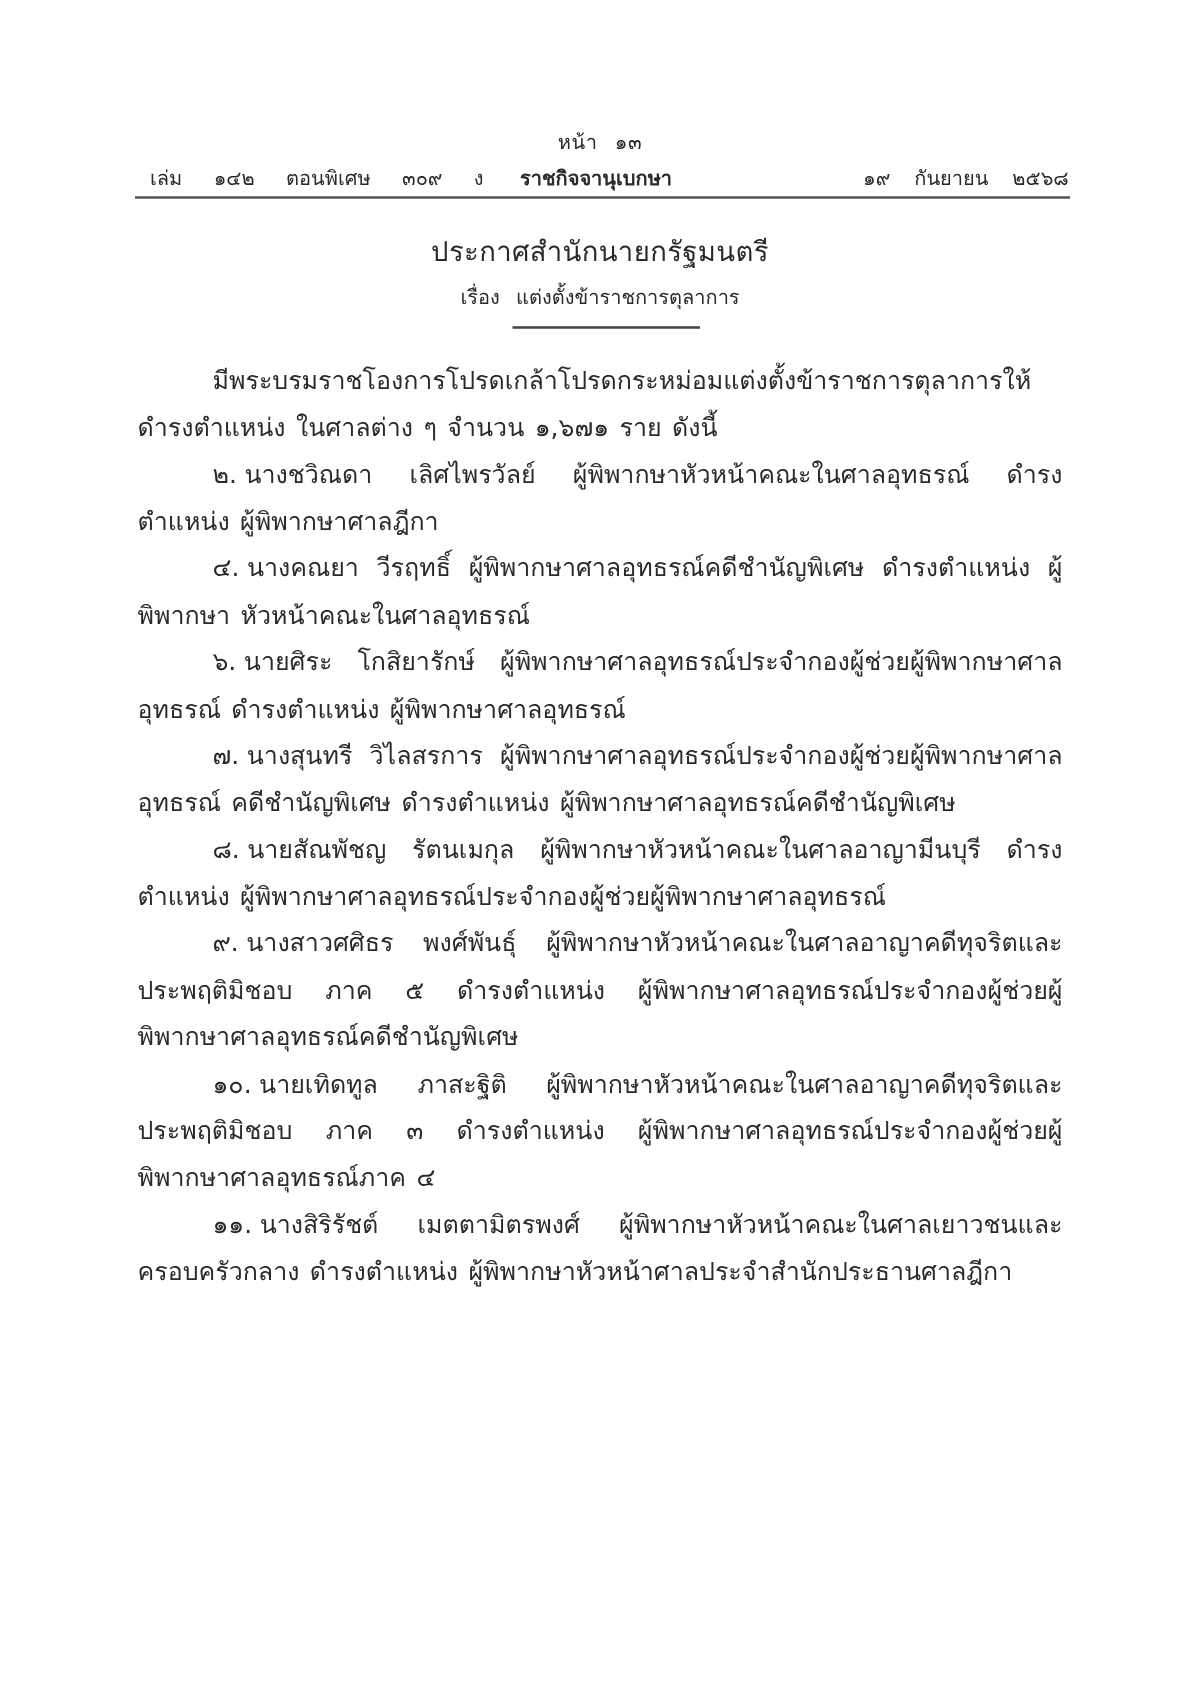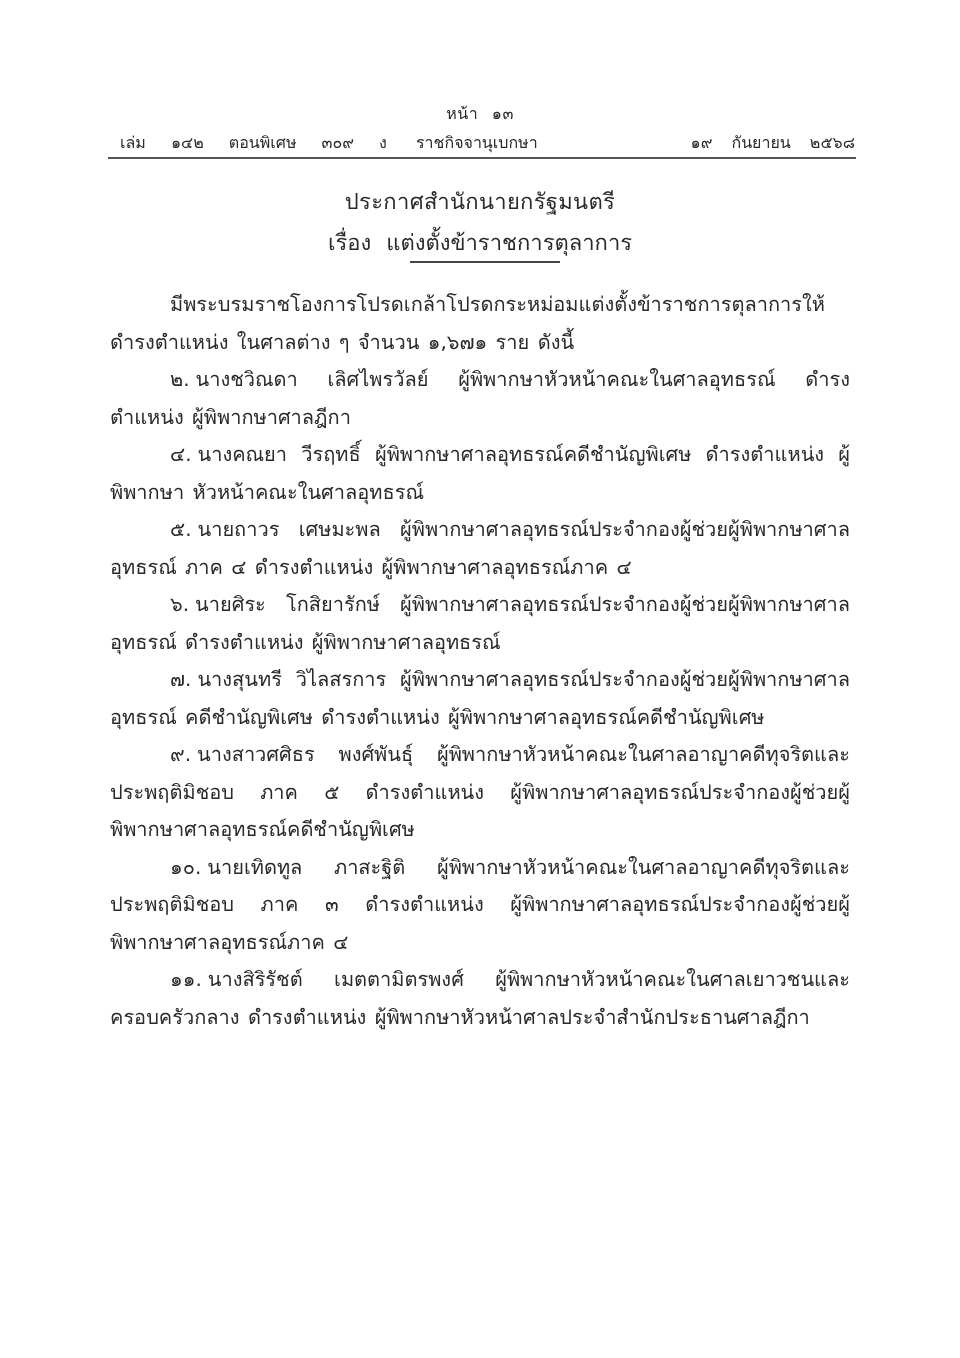--- a/index.html
+++ b/index.html
@@ -44,20 +44,21 @@
   .header-left {
     position: absolute;
     left: 10px;
     top: 0;
   }
   .header-left span { margin-right: 20px; }
   .header-center {
     position: absolute;
     left: 306px;
     top: 0;
+    font-weight: bold;
   }
   .header-right {
     position: absolute;
     right: 0;
     top: 0;
   }
   .header-right span { margin-left: 14px; }
   .header-rule {
     position: absolute;
     top: 157px;
@@ -74,21 +75,21 @@
     text-align: center;
     font-size: 22px;
     letter-spacing: 0.3px;
   }
   .subtitle {
     position: absolute;
     top: 225px;
     left: 0;
     width: 960px;
     text-align: center;
-    font-size: 22px;
+    font-size: 16px;
   }
   .subtitle span { margin: 0 4px; }
   .title-rule {
     position: absolute;
     top: 261px;
     left: 410px;
     width: 150px;
     height: 2px;
     background: #444444;
   }
@@ -148,26 +149,26 @@
 
   <div class="body-text">
     <p class="para">มีพระบรมราชโองการโปรดเกล้าโปรดกระหม่อมแต่งตั้งข้าราชการตุลาการให้ดำรงตำแหน่ง ในศาลต่าง ๆ จำนวน ๑,๖๗๑ ราย ดังนี้</p>
 
 
     <p class="para"><span class="num">๒.</span><span>นางชวิณดา เลิศไพรวัลย์ ผู้พิพากษาหัวหน้าคณะในศาลอุทธรณ์ ดำรงตำแหน่ง ผู้พิพากษาศาลฎีกา</span></p>
 
 
     <p class="para"><span class="num">๔.</span><span>นางคณยา วีรฤทธิ์ ผู้พิพากษาศาลอุทธรณ์คดีชำนัญพิเศษ ดำรงตำแหน่ง ผู้พิพากษา หัวหน้าคณะในศาลอุทธรณ์</span></p>
 
-    <p class="para"><span class="num">๕.</span><span>นายถาวร เศษมะพล ผู้พิพากษาศาลอุทธรณ์ประจำกองผู้ช่วยผู้พิพากษาศาลอุทธรณ์ ภาค ๔ ดำรงตำแหน่ง ผู้พิพากษาศาลอุทธรณ์ภาค ๔</span></p>
 
     <p class="para"><span class="num">๖.</span><span>นายศิระ โกสิยารักษ์ ผู้พิพากษาศาลอุทธรณ์ประจำกองผู้ช่วยผู้พิพากษาศาลอุทธรณ์ ดำรงตำแหน่ง ผู้พิพากษาศาลอุทธรณ์</span></p>
 
     <p class="para"><span class="num">๗.</span><span>นางสุนทรี วิไลสรการ ผู้พิพากษาศาลอุทธรณ์ประจำกองผู้ช่วยผู้พิพากษาศาลอุทธรณ์ คดีชำนัญพิเศษ ดำรงตำแหน่ง ผู้พิพากษาศาลอุทธรณ์คดีชำนัญพิเศษ</span></p>
 
+    <p class="para"><span class="num">๘.</span><span>นายสัณพัชญ รัตนเมกุล ผู้พิพากษาหัวหน้าคณะในศาลอาญามีนบุรี ดำรงตำแหน่ง ผู้พิพากษาศาลอุทธรณ์ประจำกองผู้ช่วยผู้พิพากษาศาลอุทธรณ์</span></p>
 
     <p class="para"><span class="num">๙.</span><span>นางสาวศศิธร พงศ์พันธุ์ ผู้พิพากษาหัวหน้าคณะในศาลอาญาคดีทุจริตและประพฤติมิชอบ ภาค ๕ ดำรงตำแหน่ง ผู้พิพากษาศาลอุทธรณ์ประจำกองผู้ช่วยผู้พิพากษาศาลอุทธรณ์คดีชำนัญพิเศษ</span></p>
 
     <p class="para"><span class="num">๑๐.</span><span>นายเทิดทูล ภาสะฐิติ ผู้พิพากษาหัวหน้าคณะในศาลอาญาคดีทุจริตและประพฤติมิชอบ ภาค ๓ ดำรงตำแหน่ง ผู้พิพากษาศาลอุทธรณ์ประจำกองผู้ช่วยผู้พิพากษาศาลอุทธรณ์ภาค ๔</span></p>
 
     <p class="para"><span class="num">๑๑.</span><span>นางสิริรัชต์ เมตตามิตรพงศ์ ผู้พิพากษาหัวหน้าคณะในศาลเยาวชนและครอบครัวกลาง ดำรงตำแหน่ง ผู้พิพากษาหัวหน้าศาลประจำสำนักประธานศาลฎีกา</span></p>
   </div>
 
 </div>
 

